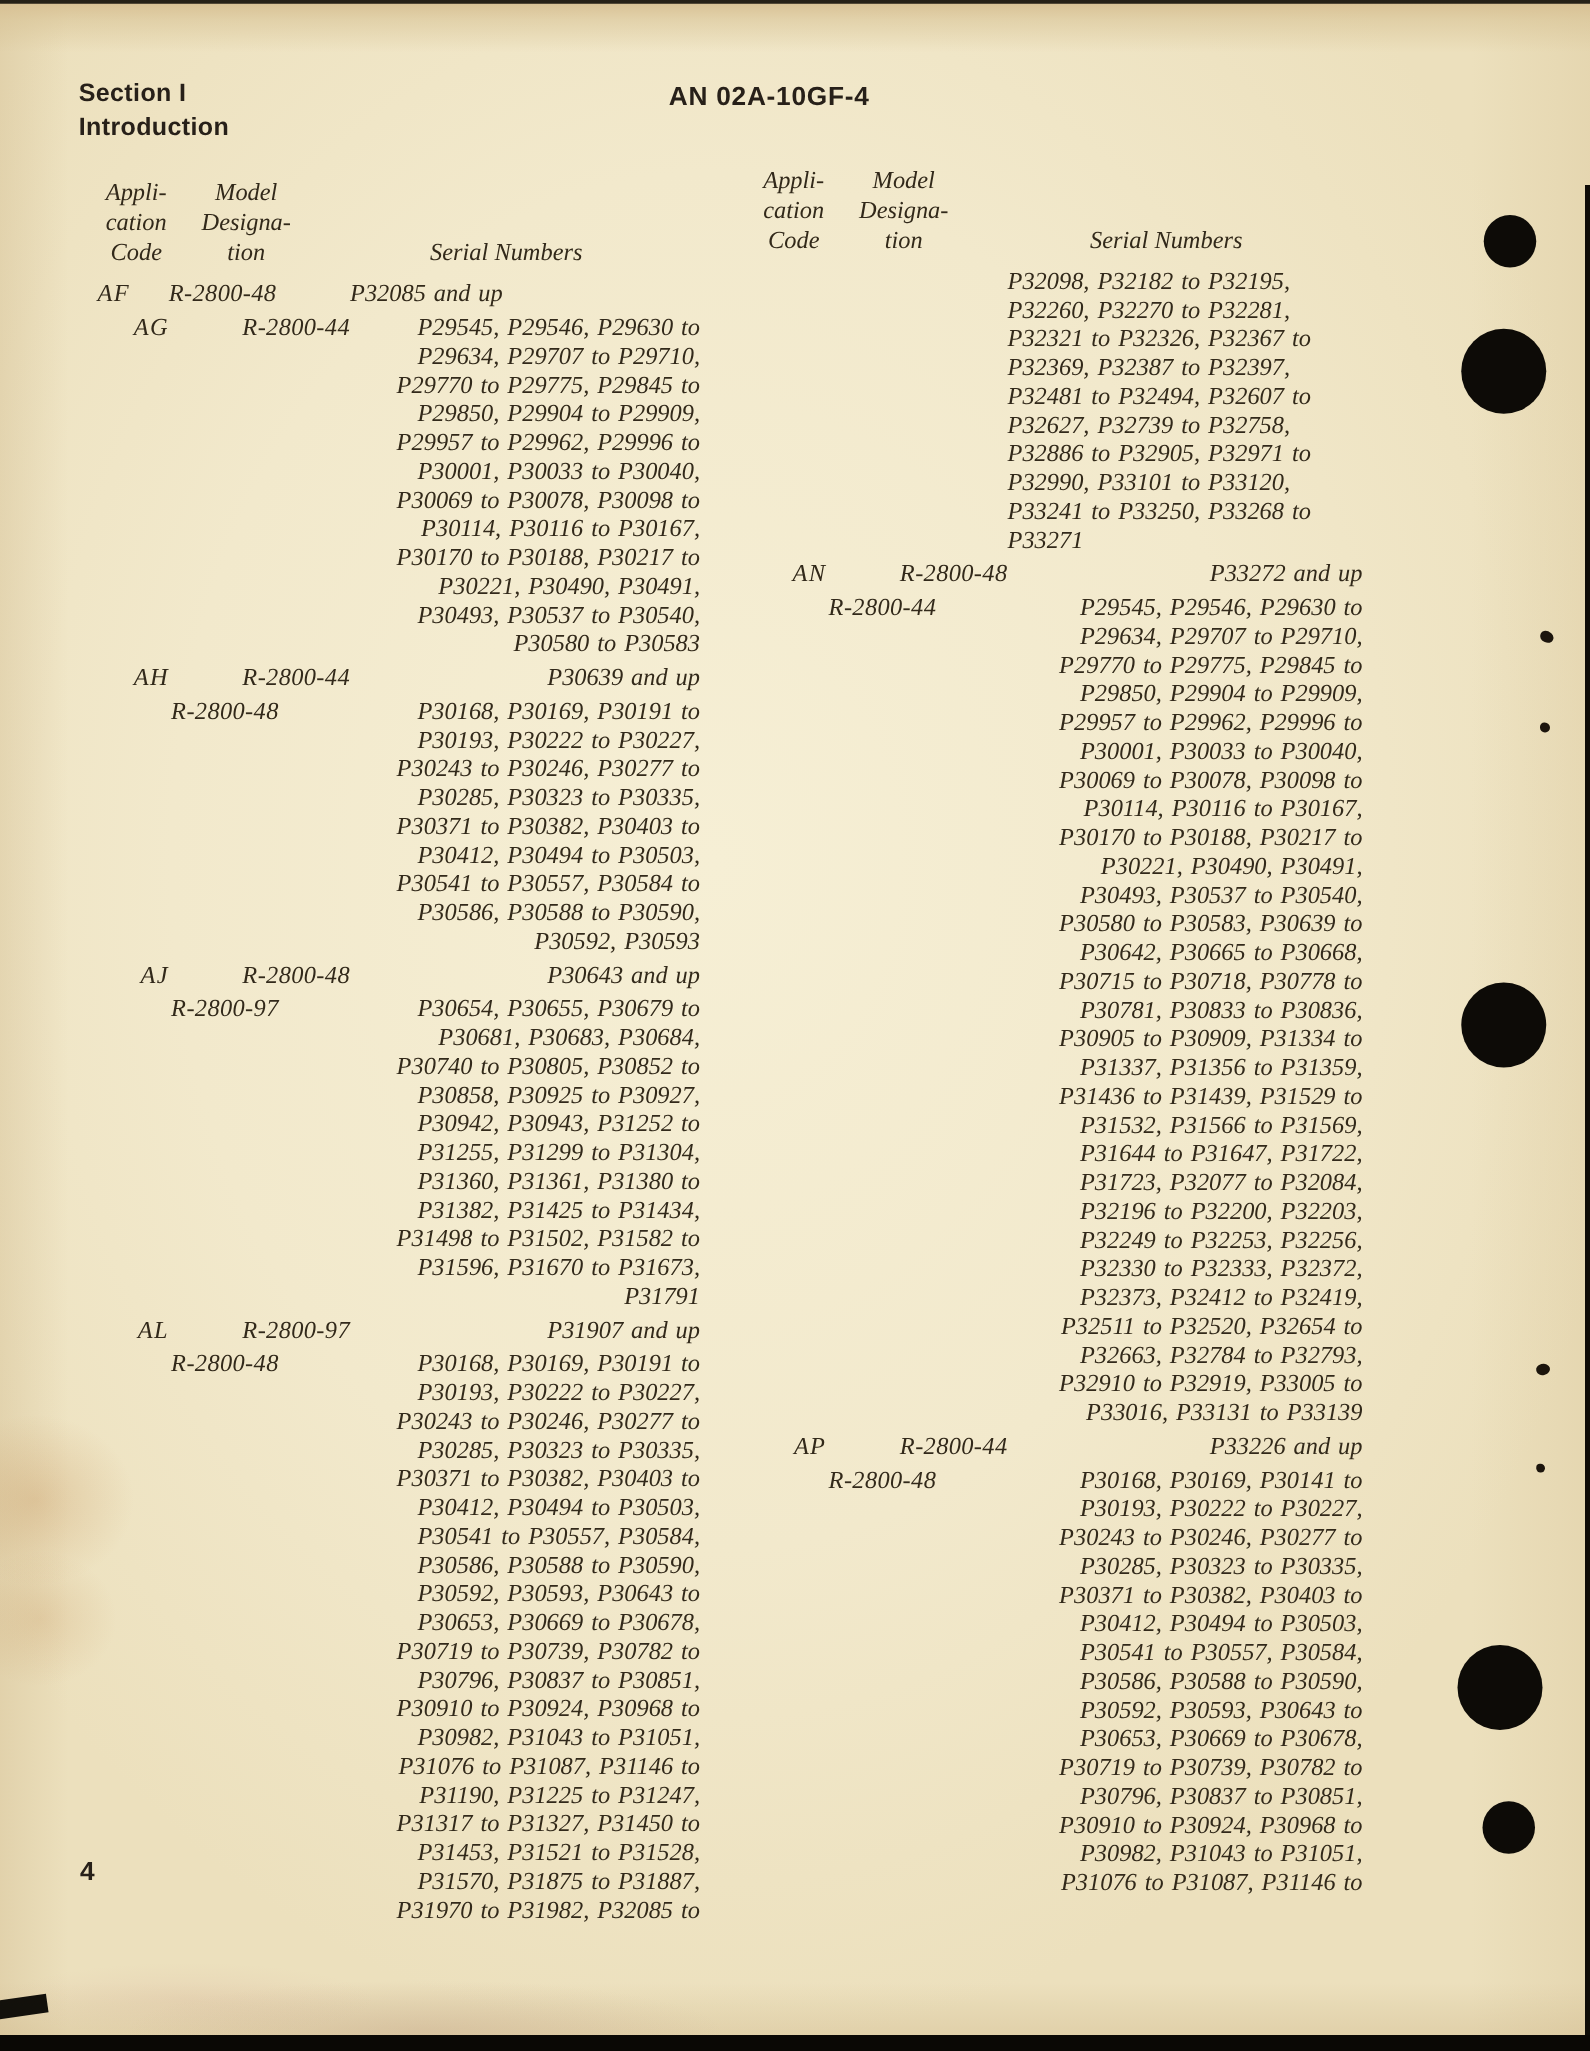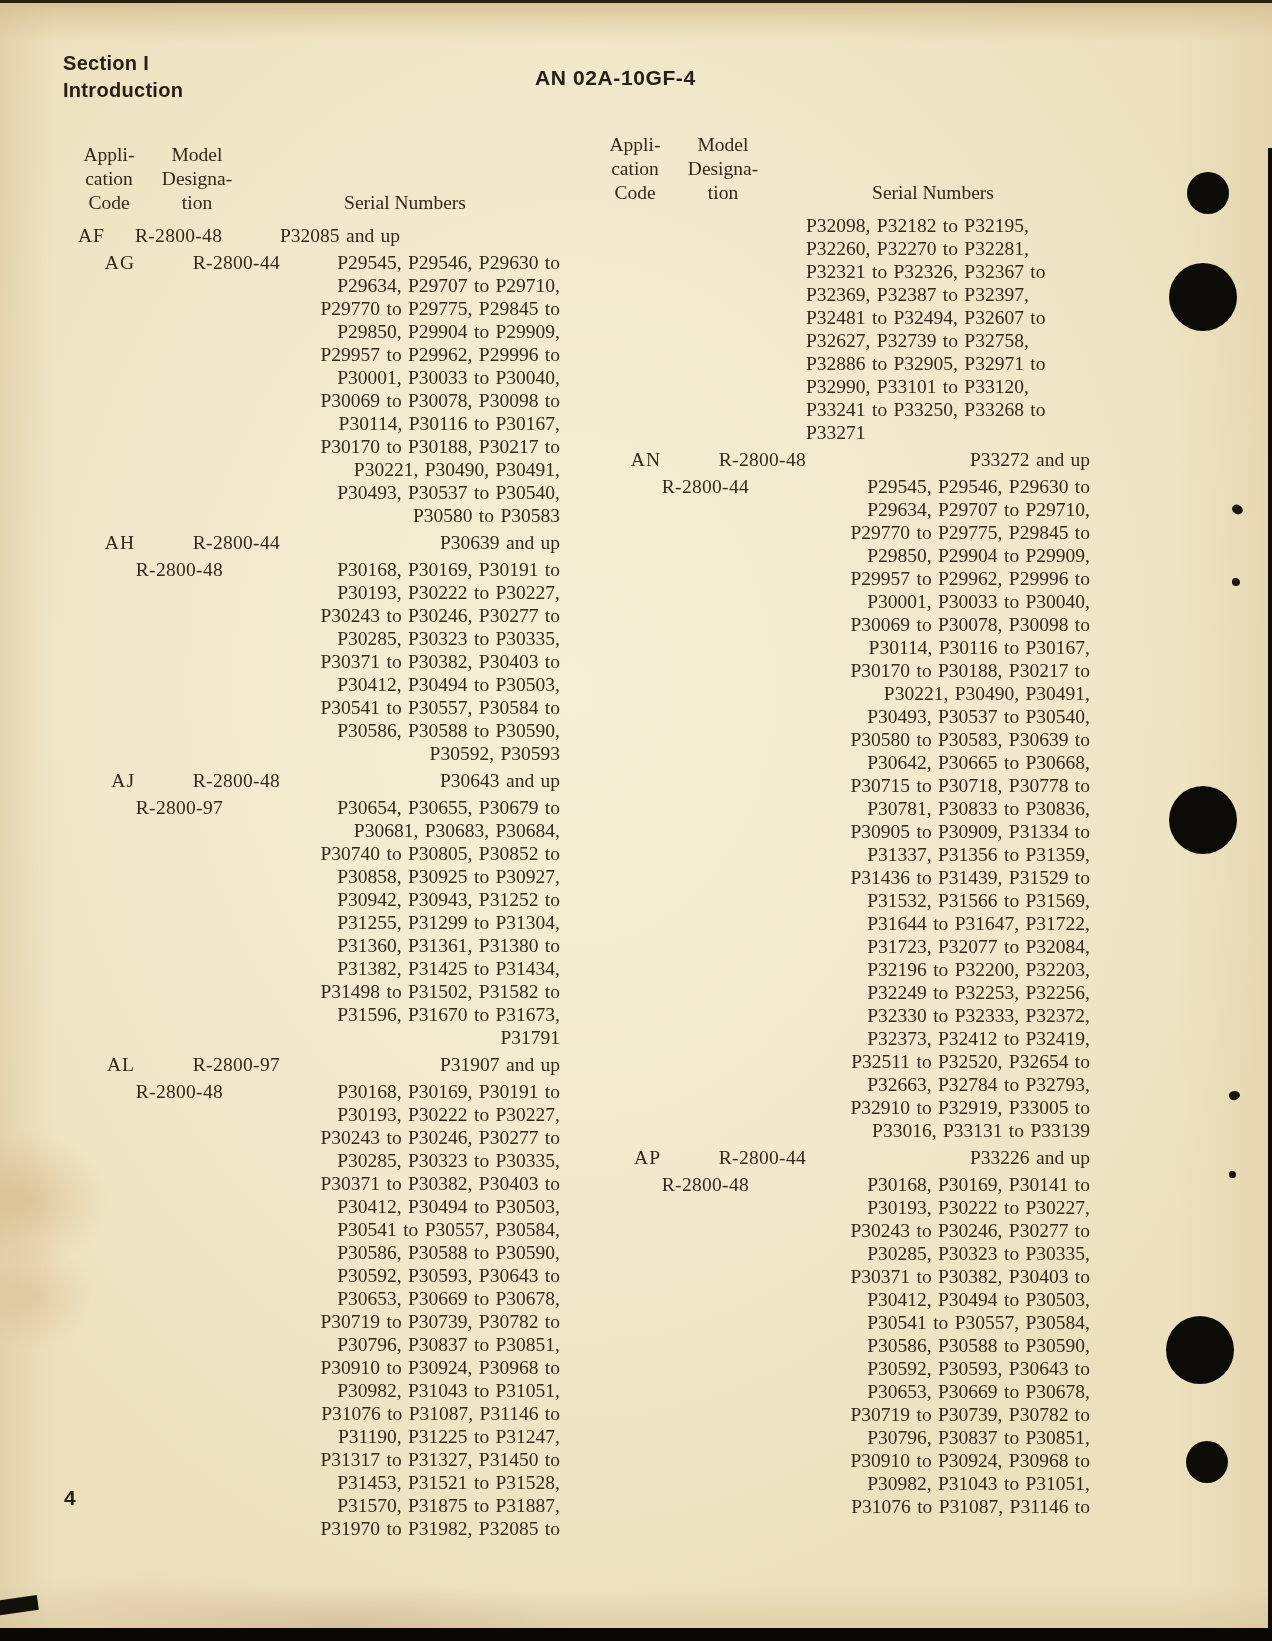--- a/index.html
+++ b/index.html
@@ -15,25 +15,25 @@
       radial-gradient(ellipse 85px 75px at 32px 1295px, rgba(193,141,82,0.22), rgba(193,141,82,0) 72%),
       radial-gradient(ellipse 320px 55px at 340px 1625px, rgba(160,115,100,0.16), rgba(160,115,100,0) 75%),
       radial-gradient(ellipse 200px 40px at 150px 1600px, rgba(200,140,130,0.12), rgba(200,140,130,0) 75%),
       linear-gradient(180deg, #d7bf92 0px, rgba(215,194,148,0.55) 16px, rgba(215,194,148,0) 42px),
       linear-gradient(0deg, rgba(203,178,132,0.45) 0px, rgba(203,178,132,0) 55px),
       linear-gradient(90deg, rgba(206,183,138,0.35) 0px, rgba(206,183,138,0) 55px),
       linear-gradient(270deg, rgba(212,190,144,0.28) 0px, rgba(212,190,144,0) 95px),
       radial-gradient(ellipse 750px 950px at 45% 42%, #f6efd5 0%, #f2e9cc 58%, #ece0bd 100%);
   }
   .sans{font-family:"Liberation Sans",sans-serif;font-weight:bold;color:var(--heading-ink,#272019);}
-  .section-head{position:absolute;left:63px;top:50px;font-size:20px;line-height:27px;letter-spacing:0.3px;}
+  .section-head{position:absolute;left:63px;top:62px;font-size:20px;line-height:27px;letter-spacing:0.3px;}
   .doc-number{position:absolute;left:488px;top:66px;font-size:21px;letter-spacing:0.6px;margin-left:47px;}
   .page-number{position:absolute;left:64px;top:1486px;font-size:21px;}
 
-  .col{position:absolute;color:var(--ink,#32291a);font-size:19.5px;}
+  .col{position:absolute;color:var(--ink,#32291a);font-size:19.5px;font-style:italic;}
   .col-left{left:78px;top:143px;width:482px;}
   .col-right{left:604px;top:133px;width:486px;}
 
   .thead{display:flex;line-height:24px;margin-bottom:9px;}
   .th{text-align:center;}
   .th-code{width:62px;}
   .th-model{width:106px;margin-left:4px;}
   .th-serial{flex:1;display:flex;align-items:flex-end;justify-content:center;}
 
   .entry{display:flex;}

